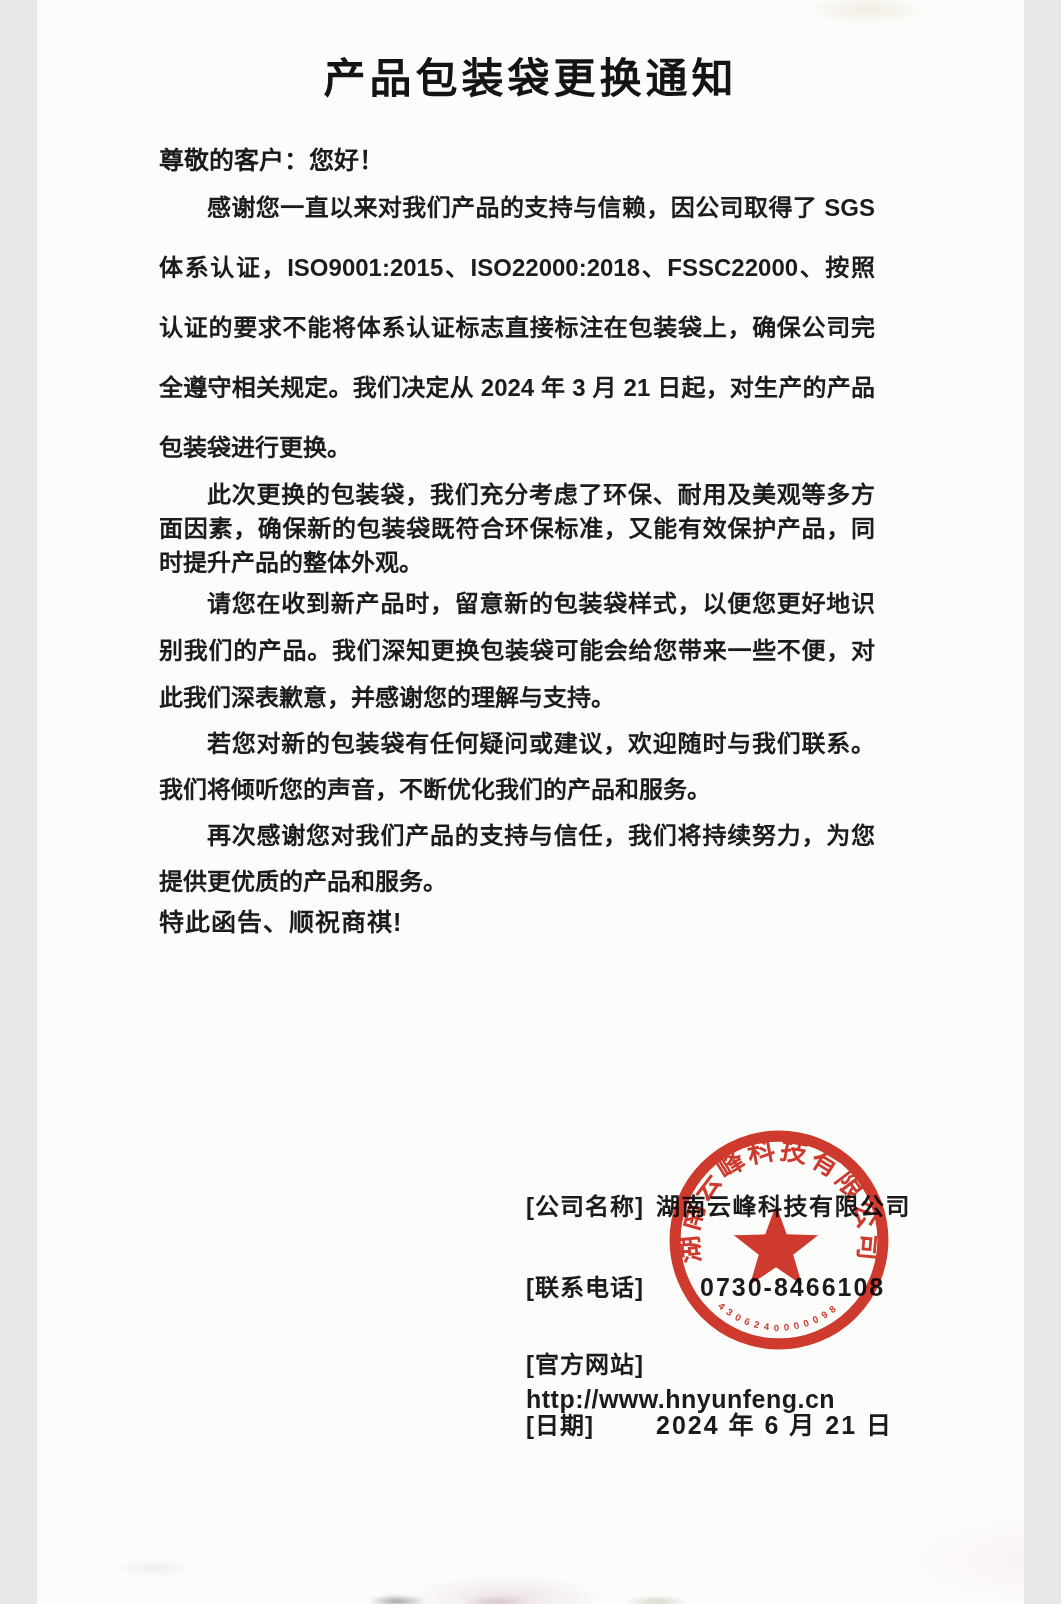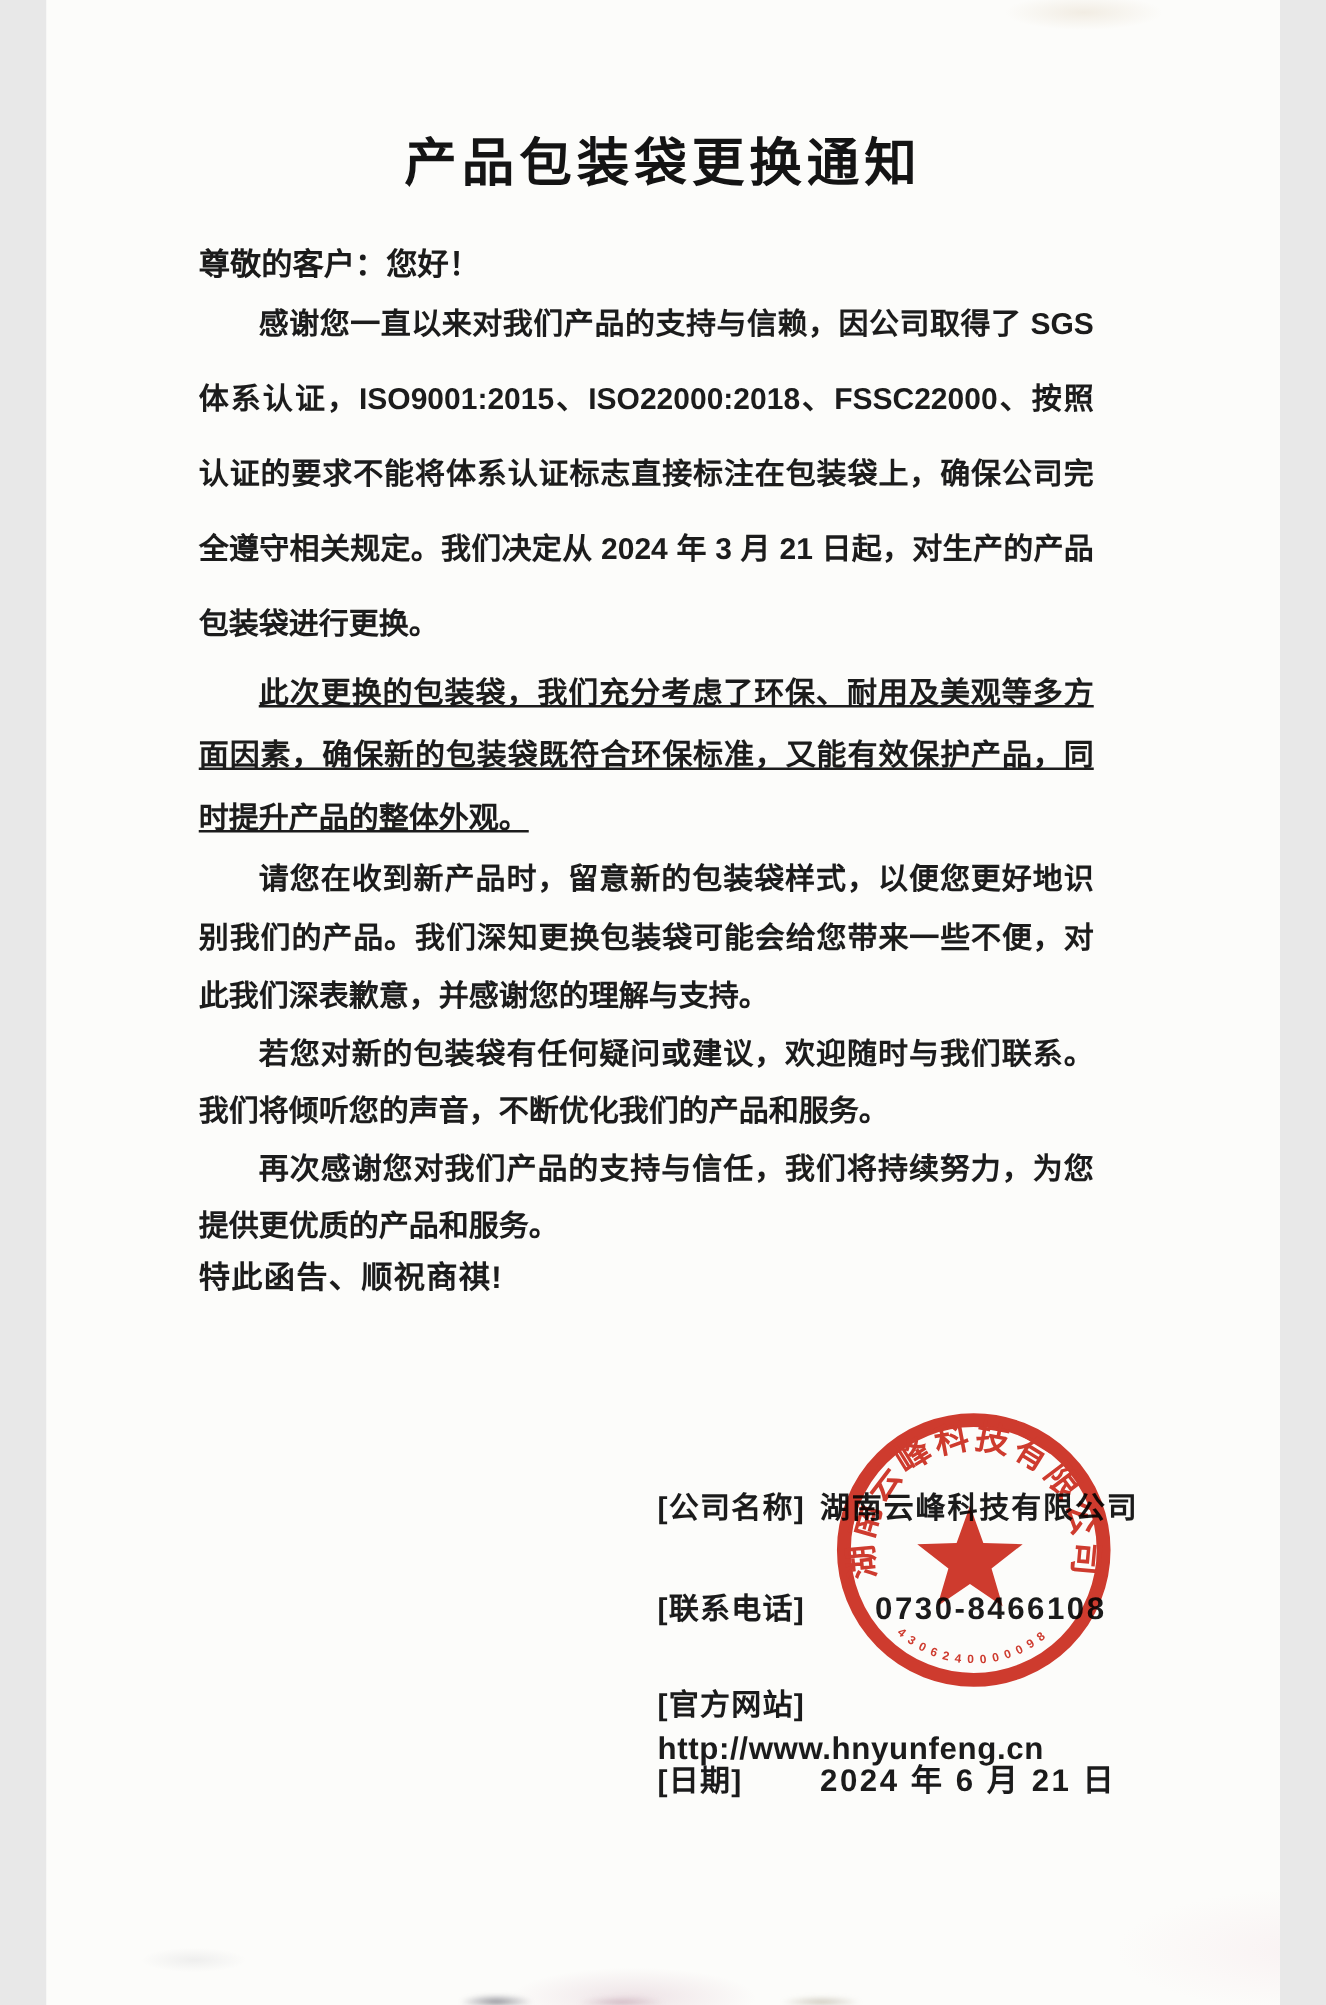--- a/index.html
+++ b/index.html
@@ -3,21 +3,21 @@
 <meta charset="utf-8">
 <title>Document</title>
 <style>
   html, body { margin: 0; padding: 0; background: #e8e8e8; }
   .page {
     position: relative;
     width: 987px;
     height: 1604px;
     margin: 0 auto;
     box-sizing: border-box;
-    padding-top: 108px;
+    padding-top: 56px;
     overflow: hidden;
     background:
       radial-gradient(90px 20px at 830px 10px, rgba(214,196,168,.28), transparent 70%),
       radial-gradient(140px 34px at 470px 1598px, rgba(205,170,185,.30), transparent 70%),
       radial-gradient(220px 70px at 1010px 1560px, rgba(238,206,216,.22), transparent 70%),
       radial-gradient(60px 14px at 118px 1568px, rgba(120,120,130,.10), transparent 70%),
       #fcfcfa;
     font-family: "Liberation Sans", sans-serif;
     color: #1b1b1b;
   }
@@ -42,21 +42,21 @@
   .body-text {
     margin: 0 149px 0 122px;
     text-align: justify;
     text-justify: inter-character;
     font-weight: 700;
     font-size: 24px;
     color: #1c1c1c;
   }
   .body-text p { margin: 0; text-indent: 2em; }
   .p1 { margin-top: 22px; line-height: 60px; }
-  .p2 { margin-top: 18px; line-height: 50px; text-decoration: underline; }
+  .p2 { margin-top: 18px; line-height: 34px; }
   .p3 { margin-top: 12px; line-height: 47px; }
   .p4 { margin-top: 11px; line-height: 46px; }
   .p5 { margin-top: 13px; line-height: 46px; }
 
   .closing {
     margin: 95px 0 0 436px;
     text-indent: 0 !important;
     font-size: 25px;
     line-height: 34px;
     font-weight: 800;

